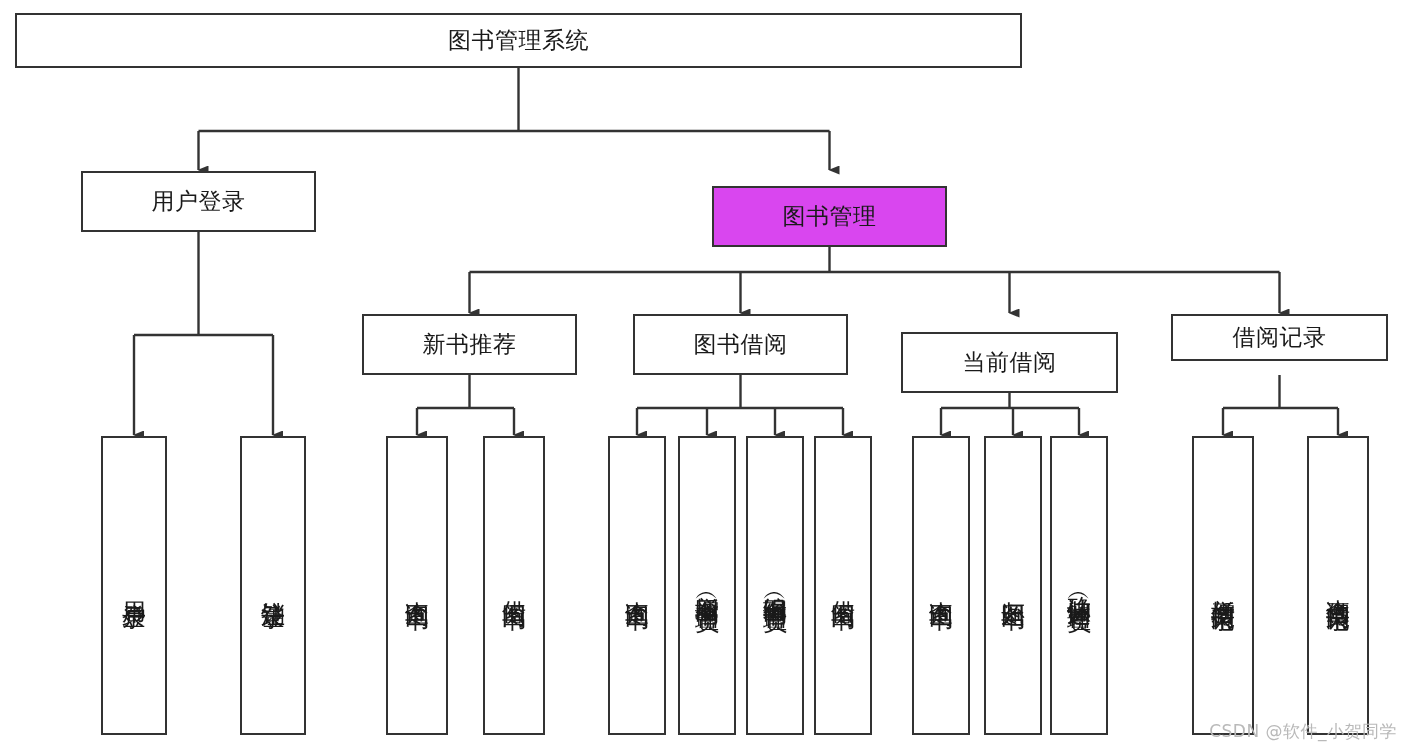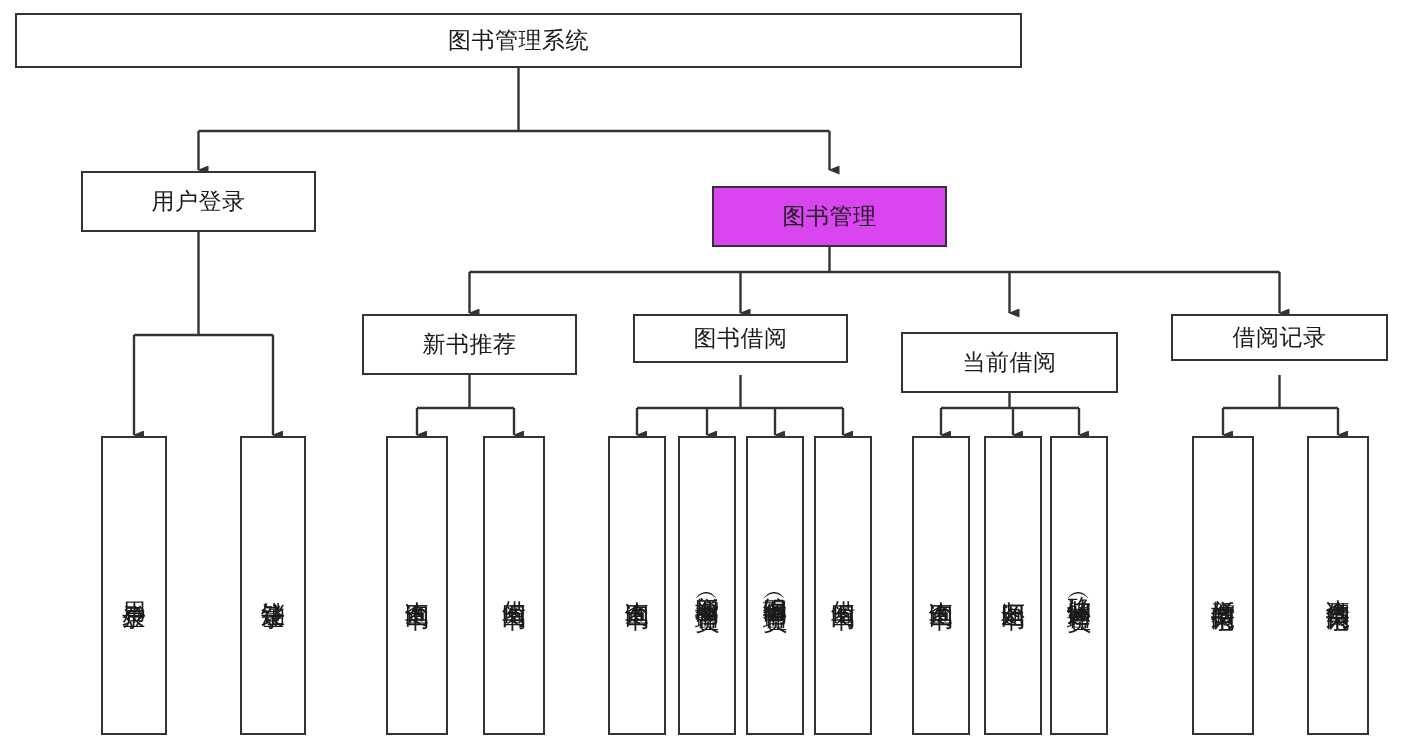--- a/index.html
+++ b/index.html
@@ -120,21 +120,21 @@
       </div>
       <div class="node-box horizontal" style="left: 81px; top: 171px; width: 235px; height: 61px; border-color: rgb(51, 51, 51); background: rgb(255, 255, 255); color: rgb(26, 26, 26);">
         <span class="node-label">用户登录</span>
       </div>
       <div class="node-box horizontal" style="left: 712px; top: 186px; width: 235px; height: 61px; border-color: rgb(51, 51, 51); background: #d946ef; color: rgb(26, 26, 26);">
         <span class="node-label">图书管理</span>
       </div>
       <div class="node-box horizontal" style="left: 362px; top: 314px; width: 215px; height: 61px; border-color: rgb(51, 51, 51); background: rgb(255, 255, 255); color: rgb(26, 26, 26);">
         <span class="node-label">新书推荐</span>
       </div>
-      <div class="node-box horizontal" style="left: 633px; top: 314px; width: 215px; height: 49px; border-color: rgb(51, 51, 51); background: rgb(255, 255, 255); color: rgb(26, 26, 26);">
+      <div class="node-box horizontal" style="left: 633px; top: 314px; width: 215px; height: 61px; border-color: rgb(51, 51, 51); background: rgb(255, 255, 255); color: rgb(26, 26, 26);">
         <span class="node-label">图书借阅</span>
       </div>
       <div class="node-box horizontal" style="left: 901px; top: 314px; width: 217px; height: 61px; border-color: rgb(51, 51, 51); background: rgb(255, 255, 255); color: rgb(26, 26, 26); margin-top: 18px;">
         <span class="node-label">当前借阅</span>
       </div>
       <div class="node-box horizontal" style="left: 1171px; top: 314px; width: 217px; height: 47px; border-color: rgb(51, 51, 51); background: rgb(255, 255, 255); color: rgb(26, 26, 26);">
         <span class="node-label">借阅记录</span>
       </div>
       <div class="node-box vertical" style="left: 101px; top: 436px; width: 66px; height: 299px; border-color: rgb(51, 51, 51); background: rgb(255, 255, 255); color: rgb(26, 26, 26);">
         <span class="node-label">用户登录</span>
@@ -170,13 +170,14 @@
         <span class="node-label">确认归还（管理员）</span>
       </div>
       <div class="node-box vertical" style="left: 1192px; top: 436px; width: 62px; height: 299px; border-color: rgb(51, 51, 51); background: rgb(255, 255, 255); color: rgb(26, 26, 26);">
         <span class="node-label">新增借阅记录</span>
       </div>
       <div class="node-box vertical" style="left: 1307px; top: 436px; width: 62px; height: 299px; border-color: rgb(51, 51, 51); background: rgb(255, 255, 255); color: rgb(26, 26, 26);">
         <span class="node-label">查询借阅记录</span>
       </div>
     </div>
 
+  <div class="watermark">CSDN @软件_小贺同学</div>
 </div>
 
 </body></html>

